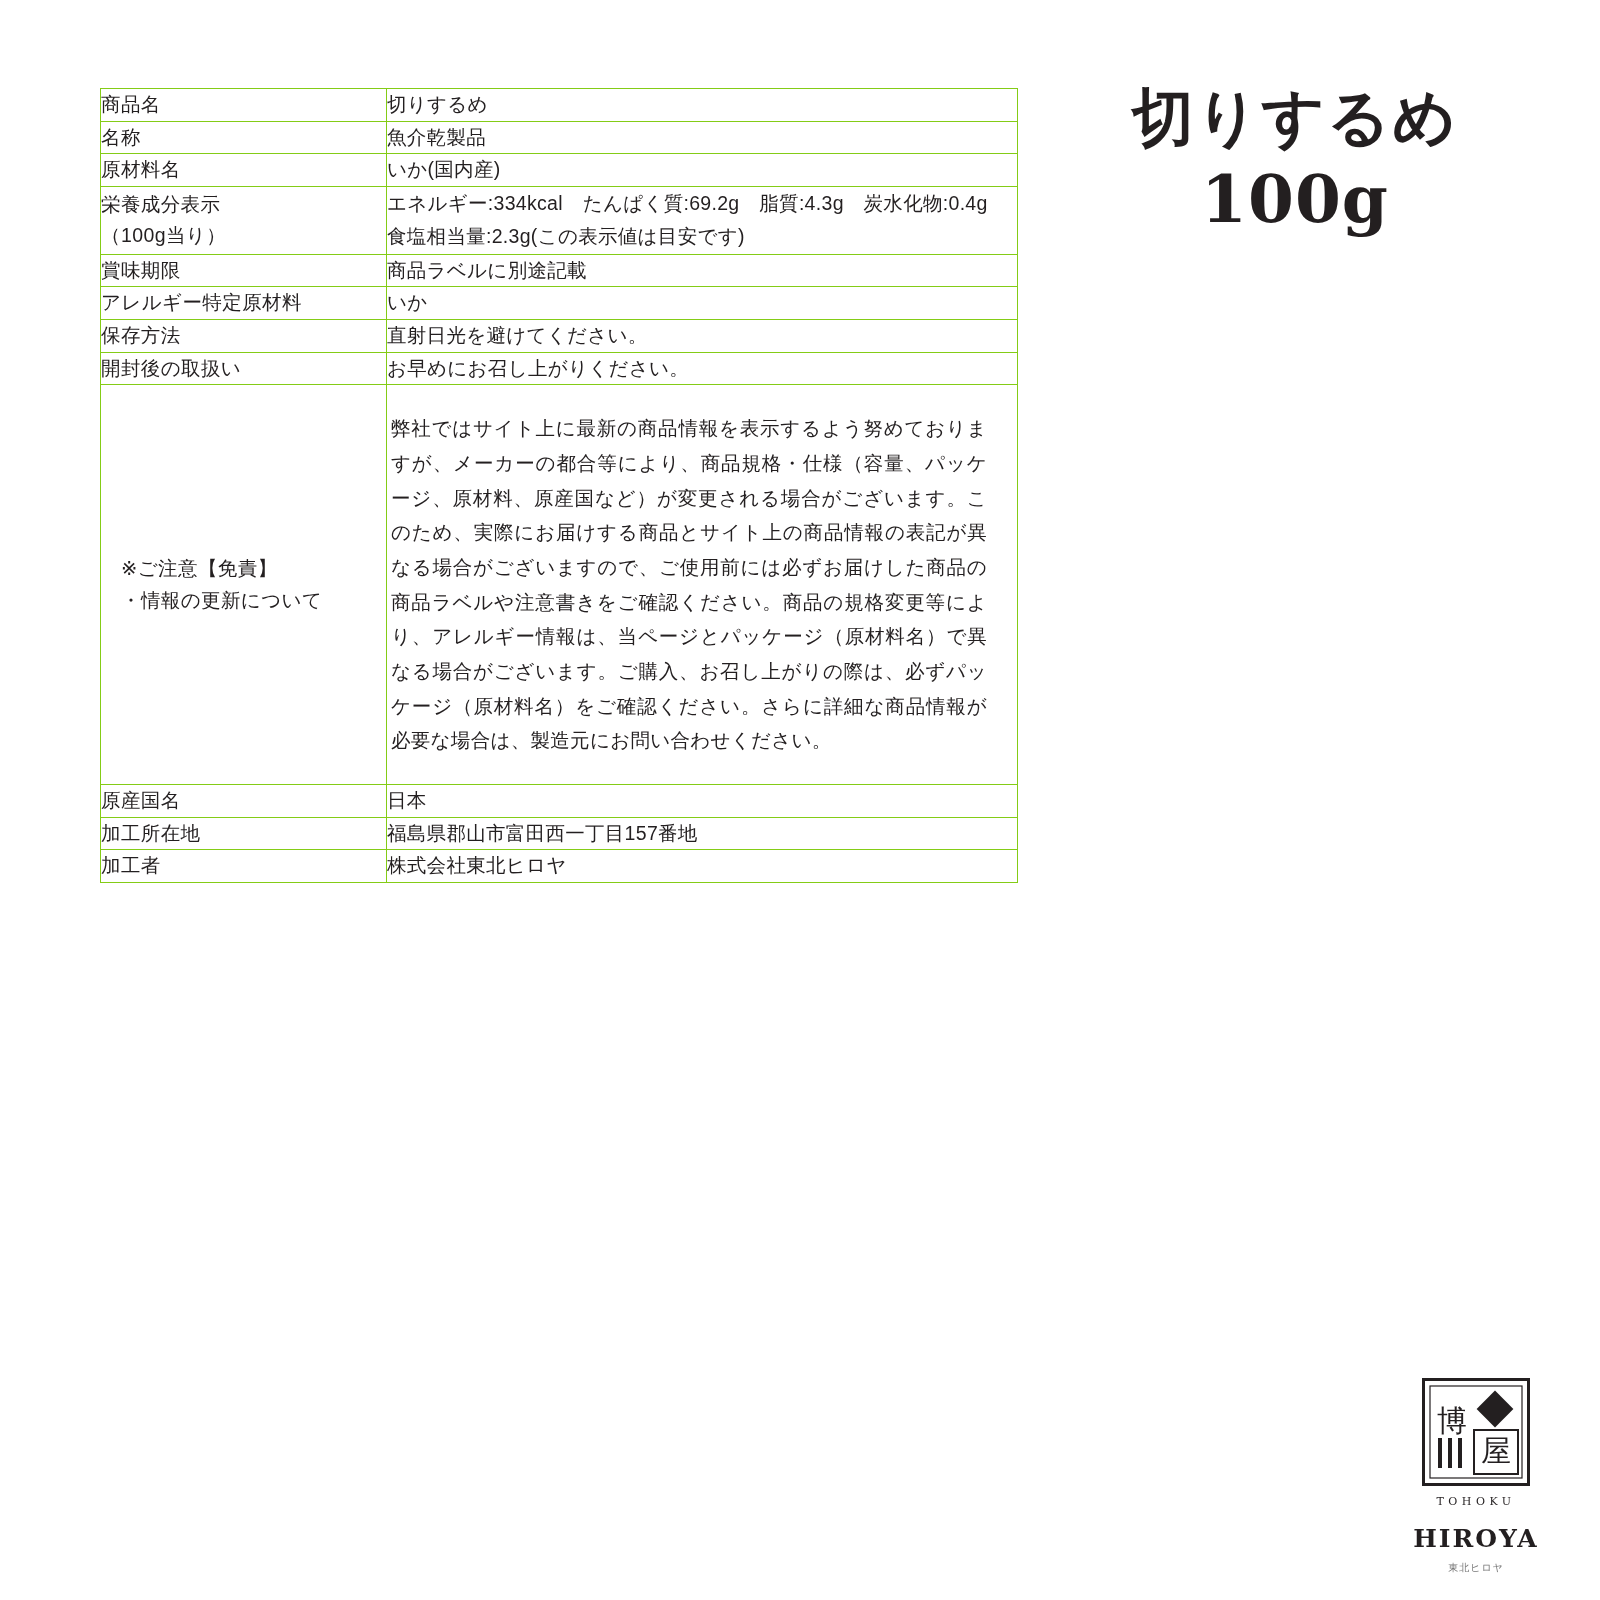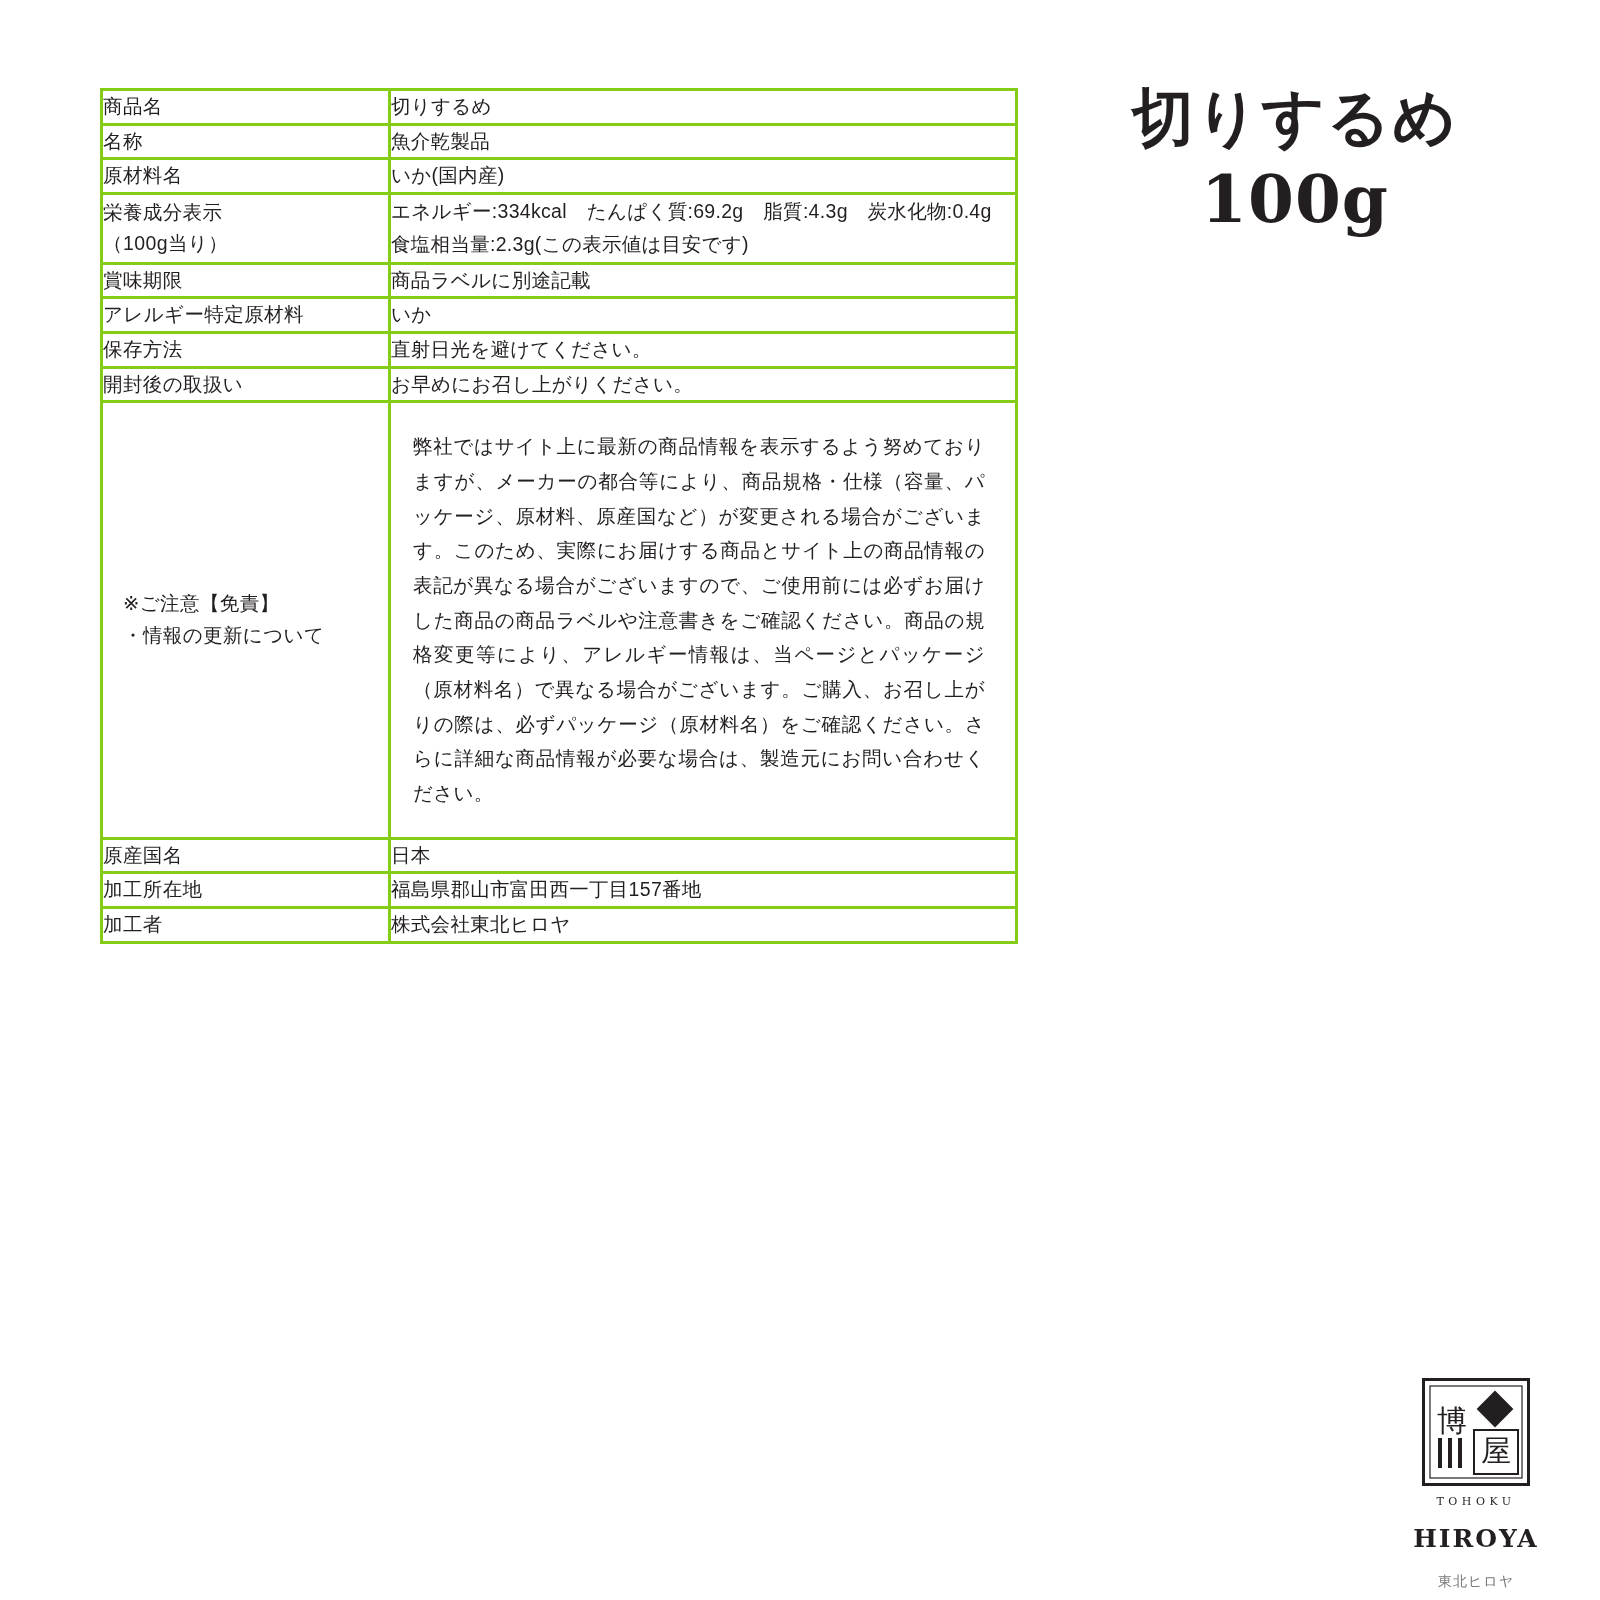--- a/index.html
+++ b/index.html
@@ -27,21 +27,21 @@
     left: 100px;
     top: 88px;
     width: 918px;
   }
   table.spec {
     width: 100%;
     border-collapse: collapse;
     table-layout: fixed;
   }
   table.spec td {
-    border: 3px solid #84cc16;
+    border: 1px solid #84cc16;
     vertical-align: middle;
     padding: 0;
   }
   td.label {
     width: 285px;
     padding: 22px 0 22px 22px;
     font-size: 19.5px;
     line-height: 1.62;
     color: #231f20;
     letter-spacing: 0.4px;
@@ -55,21 +55,21 @@
   }
   .row-nutrition td.value,
   .row-note td.value {
     line-height: 1.72;
   }
   .row-note td.label {
     vertical-align: middle;
     padding-left: 20px;
   }
   .row-note td.value {
-    padding: 26px 30px 26px 22px;
+    padding: 26px 30px 26px 4px;
     line-height: 1.78;
     text-align: justify;
     text-justify: inter-character;
   }
   .lbl-line { display: block; }
 
   
   .title-block {
     position: absolute;
     left: 1060px;
@@ -114,22 +114,22 @@
   }
   .logo-en2 {
     margin-top: 16px;
     font-family: "DejaVu Serif", "Liberation Serif", serif;
     font-size: 25px;
     font-weight: bold;
     letter-spacing: 2px;
     color: #231f20;
   }
   .logo-jp {
-    margin-top: 20px;
-    font-size: 14px;
+    margin-top: 8px;
+    font-size: 10px;
     letter-spacing: 1px;
     color: #7a7a7a;
   }
 </style>
 </head>
 <body>
 
 <div class="page">
 
   <div class="spec-table-wrap">

